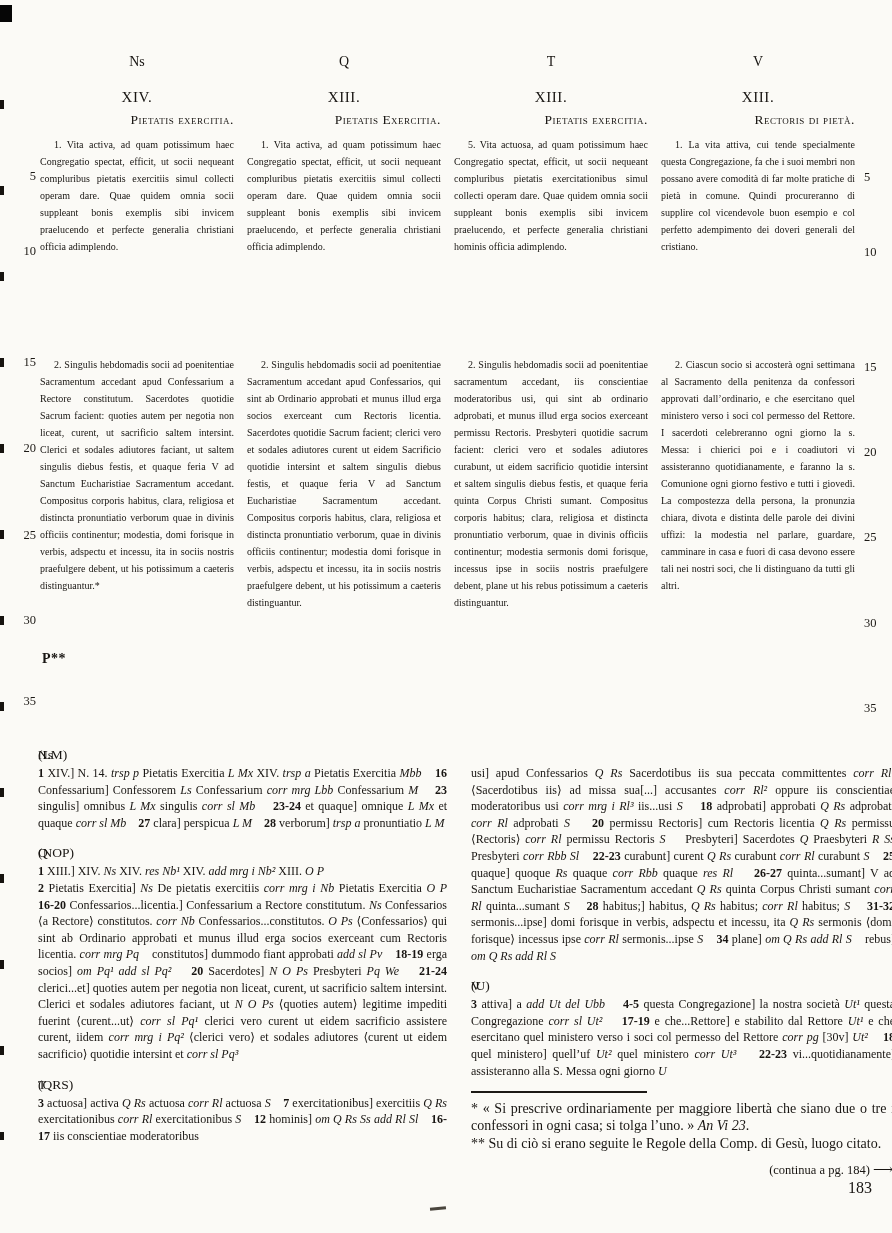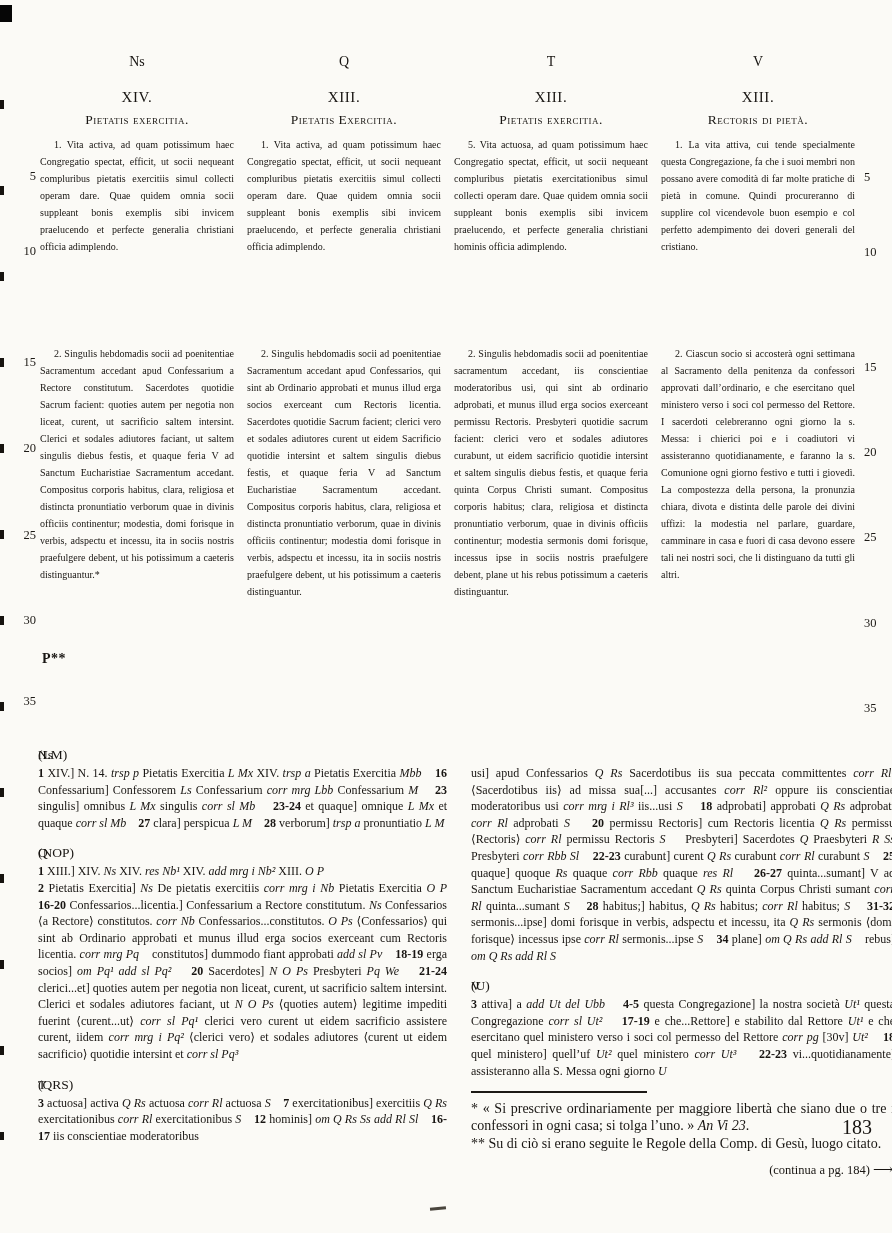--- a/index.html
+++ b/index.html
@@ -20,43 +20,43 @@
   .gutter-right span{left:864px;width:26px;text-align:left;}
   .gutter-right span:nth-child(1){top:170px}.gutter-right span:nth-child(2){top:245px}
   .gutter-right span:nth-child(3){top:360px}.gutter-right span:nth-child(4){top:445px}
   .gutter-right span:nth-child(5){top:530px}.gutter-right span:nth-child(6){top:616px}
   .gutter-right span:nth-child(7){top:701px}
   
   .col{position:absolute;top:50px;width:194px;height:665px;}
   .col-1{left:40px}.col-2{left:247px}.col-3{left:454px}.col-4{left:661px}
   .col-siglum{position:absolute;top:4px;left:0;right:0;text-align:center;font-size:14px;}
   .col-chapter{position:absolute;top:39px;left:0;right:0;text-align:center;font-size:15px;letter-spacing:.6px;}
-  .col-title{position:absolute;top:62px;left:0;right:0;text-align:center;font-size:13.5px;
+  .col-title{position:absolute;top:62px;left:0;right:0;text-align:right;font-size:13.5px;
         font-variant:small-caps;letter-spacing:.5px;}
   .body-par{position:absolute;left:0;right:0;margin:0;font-size:10px;line-height:17px;
         text-align:justify;text-indent:14px;}
-  .par-1{top:86px}.par-2{top:295px}
+  .par-1{top:86px}.par-2{top:306px}
   .post-note{position:absolute;top:601px;left:2px;font-size:14px;font-weight:600;letter-spacing:.5px;}
   
   .app-left{position:absolute;left:38px;top:747px;width:409px;}
   .app-right{position:absolute;left:471px;top:747px;width:424px;}
   .app-head{position:relative;text-align:left;font-size:13.5px;height:18px;}
   .app-label{position:absolute;left:0;top:0;}
   .app-section+.app-section{margin-top:14px;}
   .app-text{margin:0;font-size:12px;line-height:16.6px;text-align:justify;white-space:pre-wrap;}
   .app-cont{padding-top:18px;}
   .seg-b{font-weight:bold}.seg-i{font-style:italic}
   
   .fn-rule{margin-top:12px;width:176px;border-top:2px solid #1c1915;}
   .footnote{margin:8px 0 0;font-size:14px;line-height:16.4px;text-align:justify;}
   .footnote+.footnote{margin-top:2px;}
   .continuation{margin-top:9px;text-align:right;font-size:12.5px;padding-right:2px;}
   .cont-text{}
   .cont-arrow{font-style:normal;font-size:14px;}
-  .page-number{position:absolute;top:1116px;right:20px;font-size:20px;padding-left:36px;}
+  .page-number{position:absolute;top:1179px;right:20px;font-size:16px;padding-left:36px;}
 </style>
 </head>
 <body>
 
 <div class="page">
 
   <div class="artifact-blob"></div>
   <div class="artifact-dashes"></div>
   <div class="artifact-smudge"></div>
 

